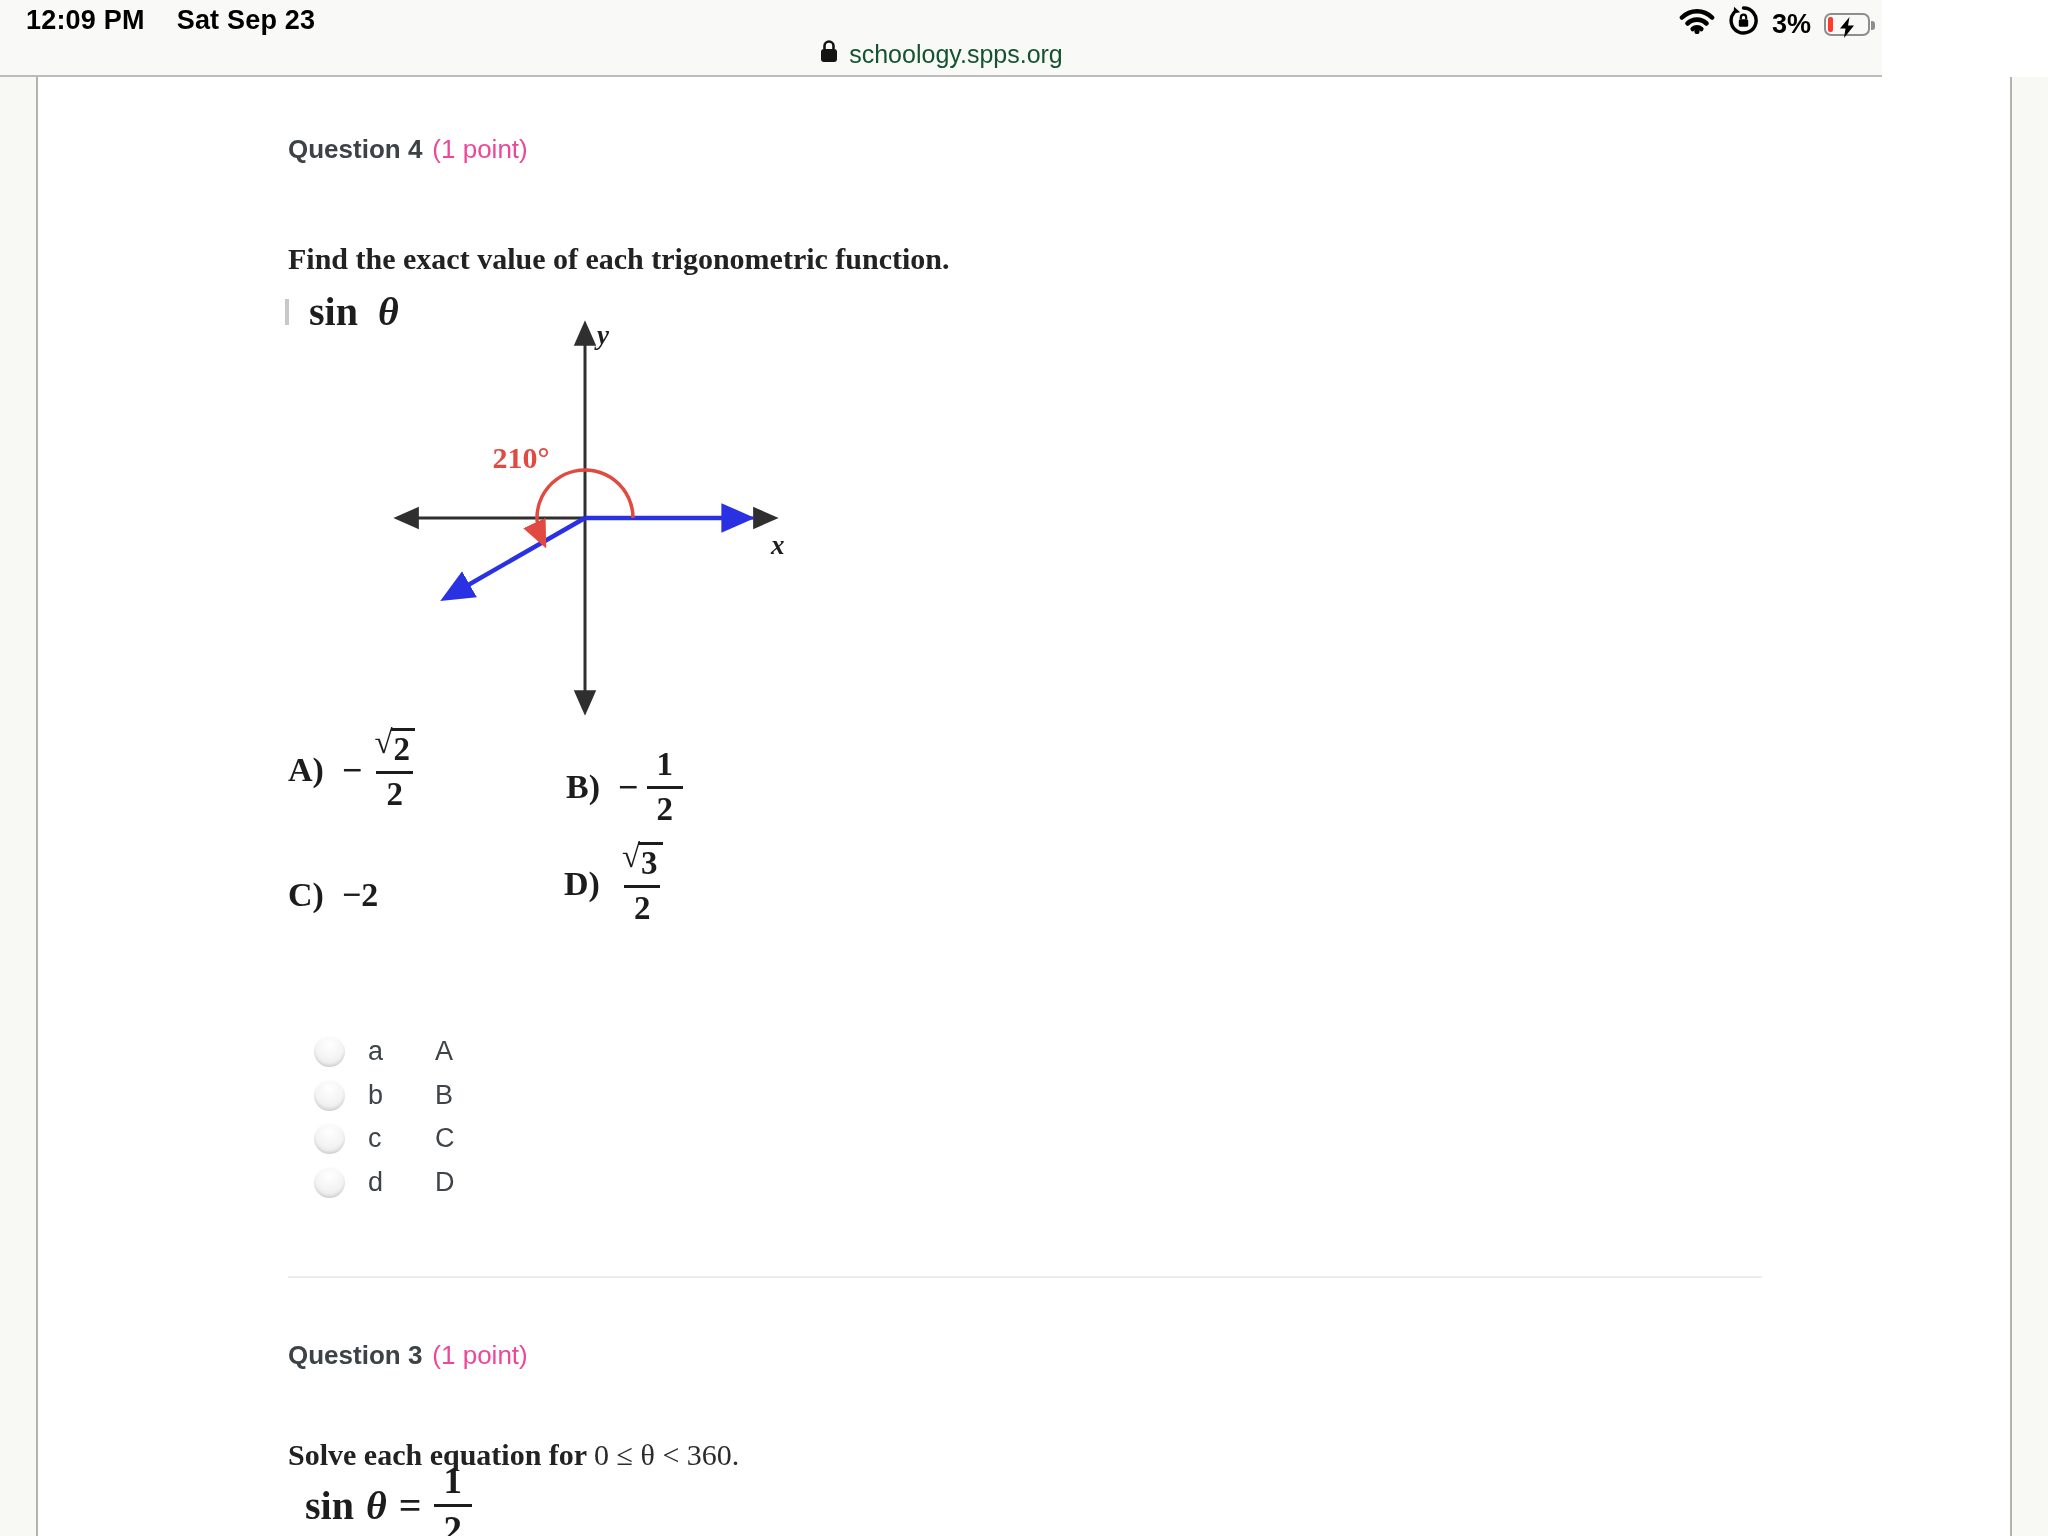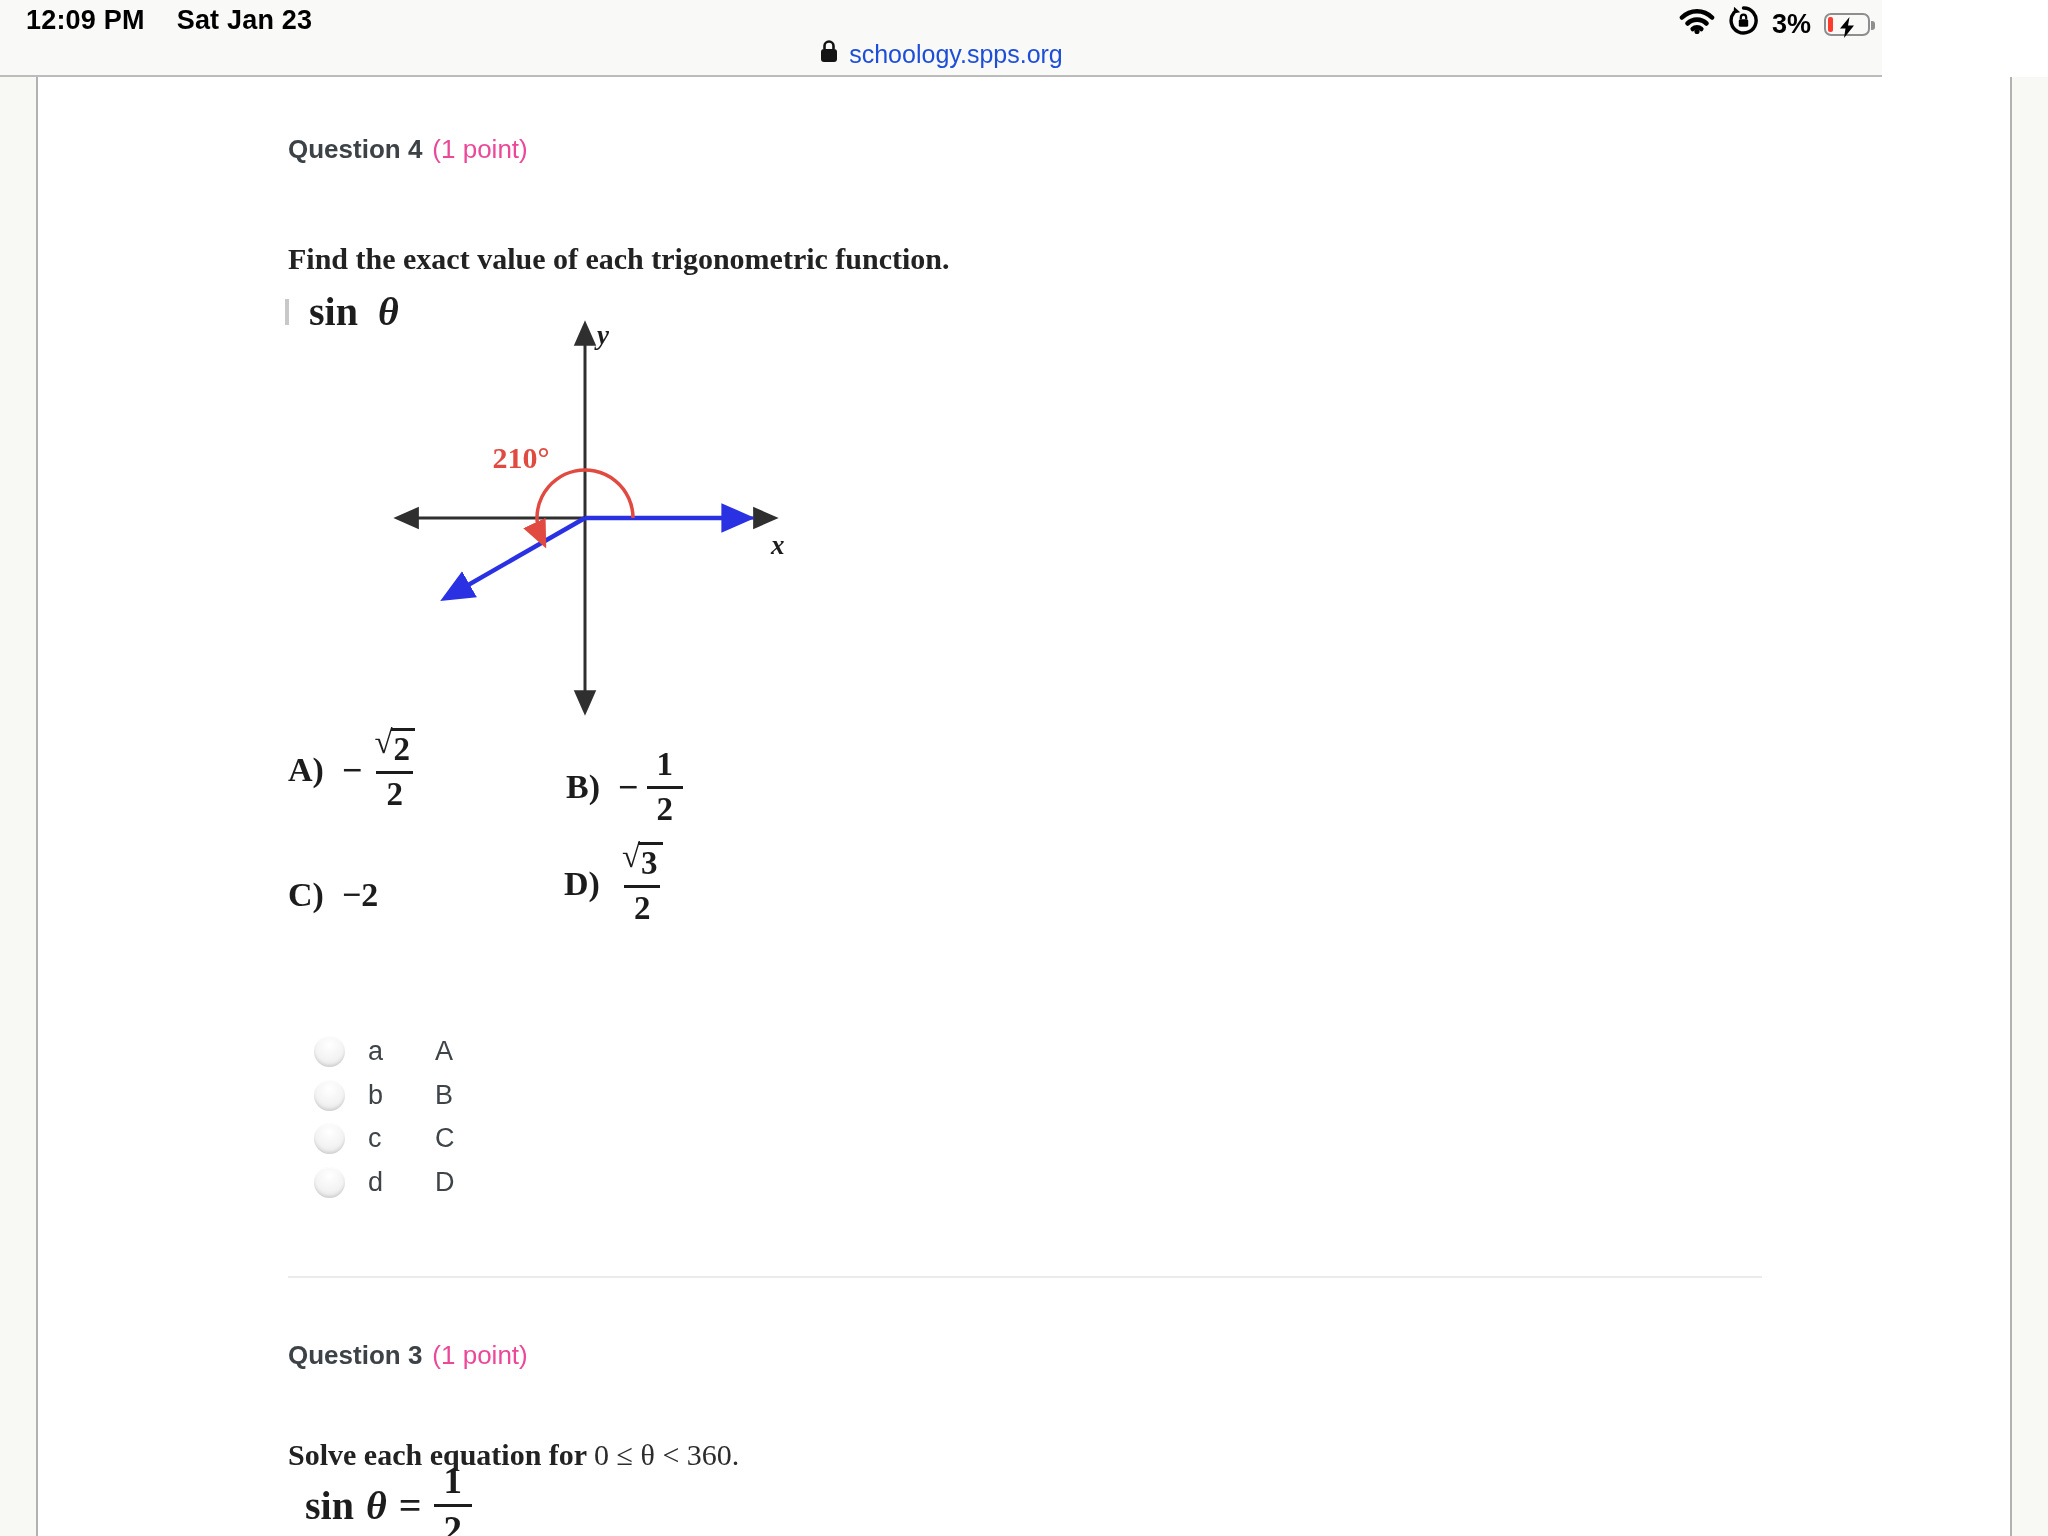--- a/index.html
+++ b/index.html
@@ -23,21 +23,21 @@
   .battery{
     position:relative;width:46px;height:23px;border:2.5px solid #8e8e8e;
     border-radius:7px;box-sizing:border-box;display:flex;align-items:center;
   }
   .battery .level{position:absolute;left:2px;top:2px;width:5px;height:15px;background:#ff3b30;border-radius:2px;}
   .battery .bolt{position:absolute;left:13px;top:-1px;}
   .battery .nub{position:absolute;right:-7px;top:6px;width:4px;height:9px;background:#8e8e8e;border-radius:0 3px 3px 0;}
   .url-row{
     position:absolute;left:0;top:36px;width:100%;height:36px;
     display:flex;align-items:center;justify-content:center;gap:10px;
-    font-size:25px;color:#1d4ed8;
+    font-size:25px;color:#14532d;
   }
   
   .strip{position:absolute;top:77px;bottom:0;width:36px;background:#f8f8f5;}
   .strip-left{left:0;border-right:2px solid #b2b2b0;}
   .strip-right{right:0;border-left:2px solid #b2b2b0;}
   
   .q-title{
     position:absolute;font-size:26px;font-weight:600;color:#3d4247;
     font-family:"Liberation Sans",sans-serif;
   }
@@ -88,21 +88,21 @@
     font-family:"Liberation Serif",serif;font-weight:700;font-size:40px;color:#1d1d1d;
   }
   .equation .frac{font-size:37px;}
 </style>
 </head>
 <body>
 
 <div class="chrome">
   <div class="status-left">
     <span>12:09 PM</span>
-    <span>Sat Jan 23</span>
+    <span>Sat Sep 23</span>
   </div>
   <div class="status-right">
     <span>
       <svg width="36" height="27" viewBox="0 0 36 27">
         <path d="M3 10.5 A 21 21 0 0 1 33 10.5" fill="none" stroke="#000" stroke-width="4.6" stroke-linecap="round"></path>
         <path d="M8.5 16.5 A 13.5 13.5 0 0 1 27.5 16.5" fill="none" stroke="#000" stroke-width="4.6" stroke-linecap="round"></path>
         <path d="M13.7 22 A 6.4 6.4 0 0 1 22.3 22" fill="none" stroke="#000" stroke-width="4.6" stroke-linecap="round"></path>
         <circle cx="18" cy="24.6" r="2.6" fill="#000"></circle>
       </svg>
     </span>

